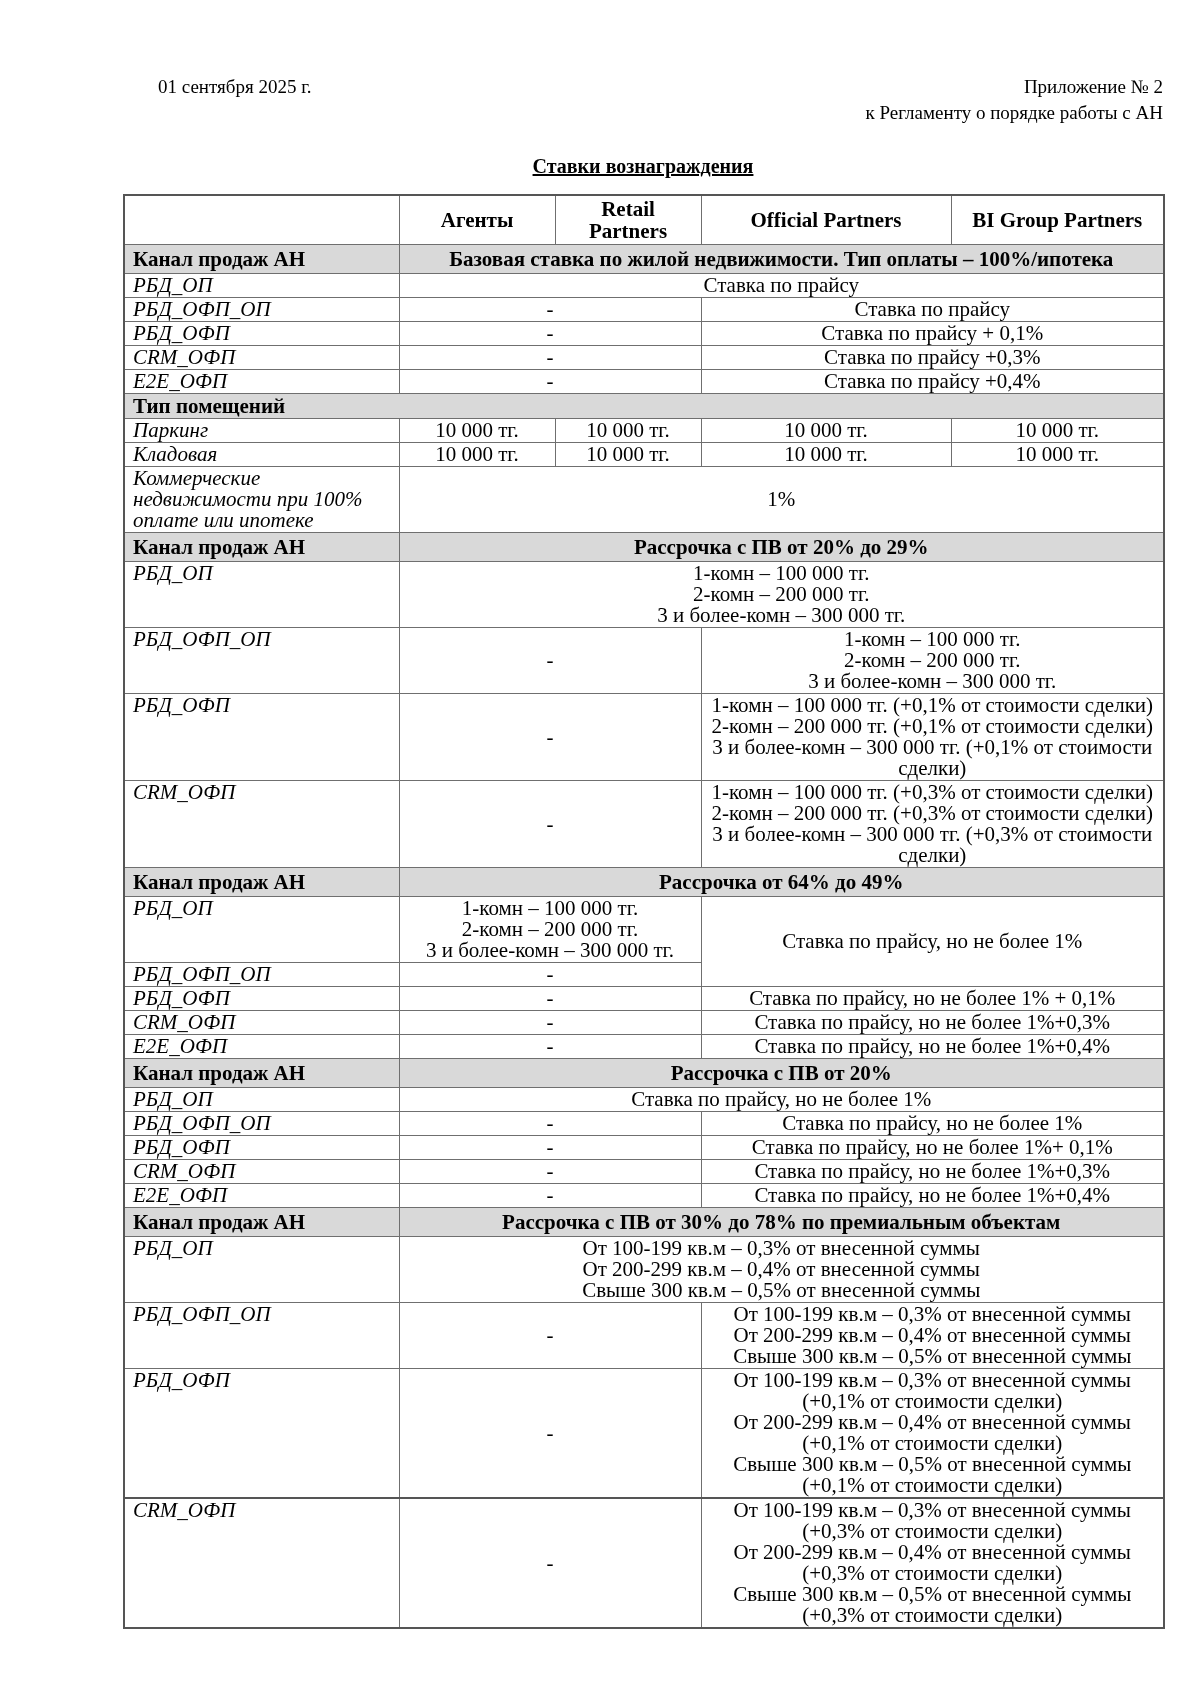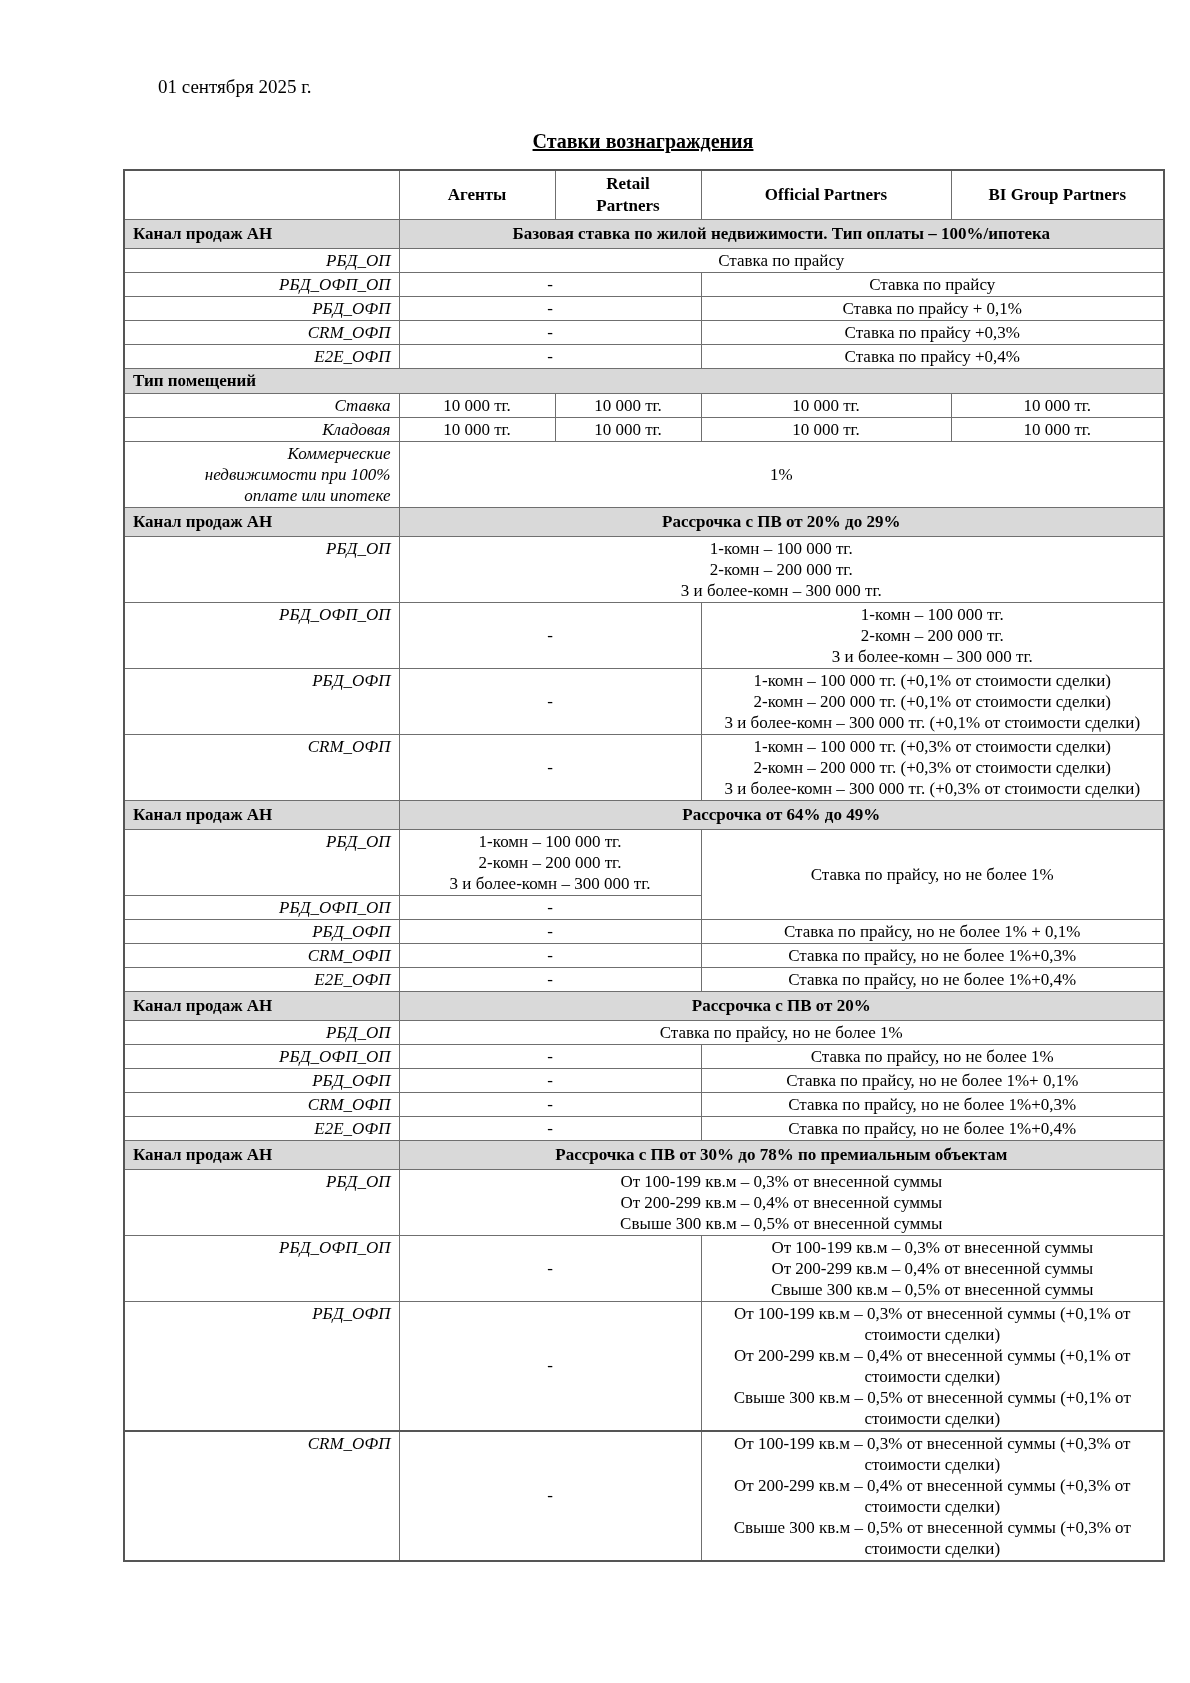--- a/index.html
+++ b/index.html
@@ -13,45 +13,49 @@
     display:flex; justify-content:space-between; align-items:flex-start;
     padding:74px 27px 0 158px; font-size:19px; line-height:1.35;
   }
   .appendix { text-align:right; }
   .doc-title {
     margin:30px 0 0 123px; width:1040px; text-align:center;
     font-weight:bold; font-size:20px;text-decoration:underline;
   }
   table.rates {
     margin:16px 0 0 123px; width:1040px; border-collapse:collapse;
-    table-layout:fixed; font-size:17px; border:2px solid var(--border-heavy);
+    table-layout:fixed; font-size:21px; border:2px solid var(--border-heavy);
   }
   td {
     border:1px solid var(--border); padding:1px 5px; text-align:center;
     vertical-align:middle; white-space:pre-line; line-height:21px;
     overflow:hidden;
   }
   td.h { font-weight:bold; line-height:22px; padding:2px 4px; }
   td.sg {
     background:var(--section-bg); font-weight:bold; text-align:left;
     padding:2px 8px; line-height:20px;margin-left:12px;
   }
   td.sgc {
     background:var(--section-bg); font-weight:bold; text-align:center;
     padding:4px 6px; line-height:20px;
   }
-  td.lab { text-align:right; font-style:italic; vertical-align:top; padding:1px 8px; }
+  td.lab { text-align:left; font-style:italic; vertical-align:top; padding:1px 8px; }
   tr.thick td { border-top:2.5px solid var(--border-heavy); }
 </style>
 </head>
 <body>
 
 <div class="page">
   <div class="doc-header">
     <div>01 сентября 2025 г.</div>
+    <div class="appendix">
+      <div>Приложение № 2</div>
+      <div>к Регламенту о порядке работы с АН</div>
+    </div>
   </div>
 
   <div class="doc-title">Ставки вознаграждения</div>
 
   <table class="rates">
     <colgroup>
       <col style="width:275px">
       <col style="width:156px">
       <col style="width:146px">
       <col style="width:250px">
@@ -91,21 +95,21 @@
         </tr>
         <tr>
           <td class="lab">E2E_ОФП</td>
           <td colspan="2">-</td>
           <td colspan="2">Ставка по прайсу +0,4%</td>
         </tr>
         <tr>
           <td colspan="5" class="sg">Тип помещений</td>
         </tr>
         <tr>
-          <td class="lab">Ставка</td>
+          <td class="lab">Паркинг</td>
           <td>10 000 тг.</td>
           <td>10 000 тг.</td>
           <td>10 000 тг.</td>
           <td>10 000 тг.</td>
         </tr>
         <tr>
           <td class="lab">Кладовая</td>
           <td>10 000 тг.</td>
           <td>10 000 тг.</td>
           <td>10 000 тг.</td>

